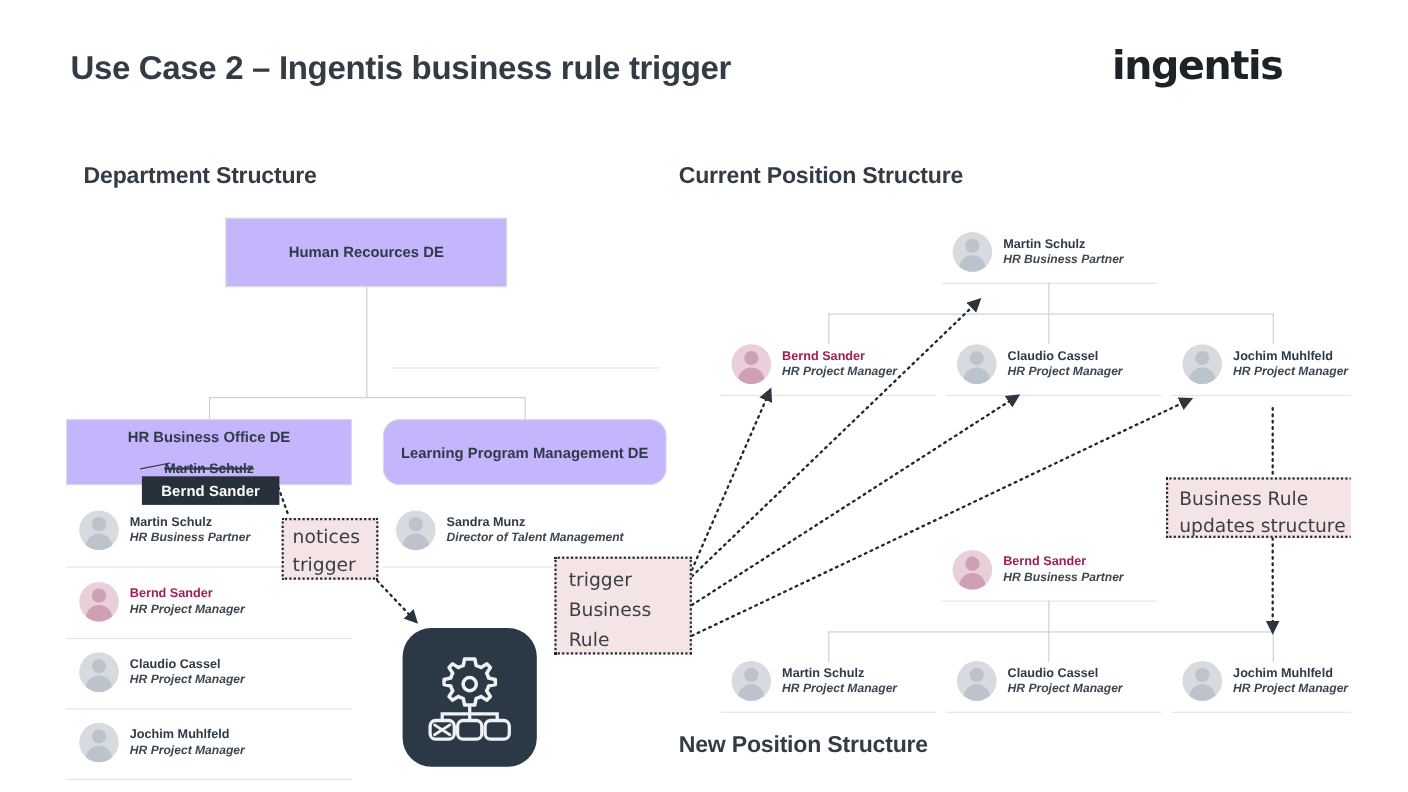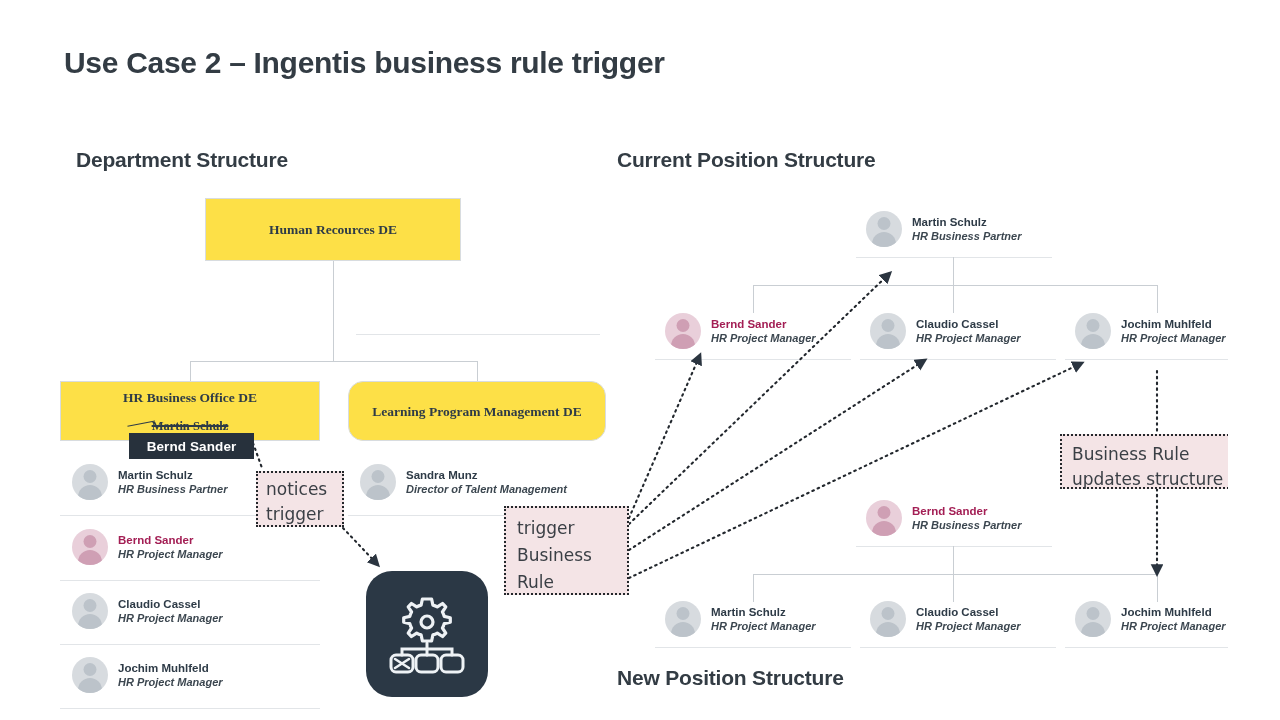--- a/index.html
+++ b/index.html
@@ -30,25 +30,24 @@
   .sec-h{
     position:absolute;font-size:21px;font-weight:bold;
     color:#333c44;letter-spacing:-0.2px;white-space:nowrap;
   }
   #h-dept{left:76px;top:148px;}
   #h-cur{left:617px;top:148px;}
   #h-new{left:617px;top:666px;}
 
   
   .unit-box{
-    position:absolute;background:#fde047;border:1px solid #d8dcdf;
+    position:absolute;background:#c4b5fd;border:1px solid #d8dcdf;
     display:flex;align-items:center;justify-content:center;
     font-size:13.5px;font-weight:bold;color:#2e3b47;text-align:left;
     box-sizing:border-box;
-    font-family:Liberation Serif, serif;
   }
   #box-hr{left:205px;top:198px;width:256px;height:63px;}
   #box-bo{left:60px;top:381px;width:260px;height:60px;}
   #box-lpm{left:348px;top:381px;width:258px;height:60px;border-radius:15px;}
 
   .unit-box .t1{line-height:17px;}
   .unit-box .t2{
     font-size:12.5px;font-weight:bold;color:#2e3b47;
     text-decoration:line-through;text-decoration-thickness:1.5px;
     line-height:16px;
@@ -127,20 +126,21 @@
 
   
   .arrows{position:absolute;left:0;top:0;width:1280px;height:720px;pointer-events:none;z-index:25;}
 </style>
 </head>
 <body>
 
 <div class="slide">
 
   <div class="slide-title">Use Case 2 – Ingentis business rule trigger</div>
+  <div class="logo">ingentis</div>
 
   <div class="sec-h" id="h-dept">Department Structure</div>
   <div class="sec-h" id="h-cur">Current Position Structure</div>
   <div class="sec-h" id="h-new">New Position Structure</div>
 
   <div class="unit-box" id="box-hr">
     <span class="t1">Human Recources DE</span>
   </div>
 
   <div class="ln lnv" style="left:333px;top:261px;height:100px;"></div>

